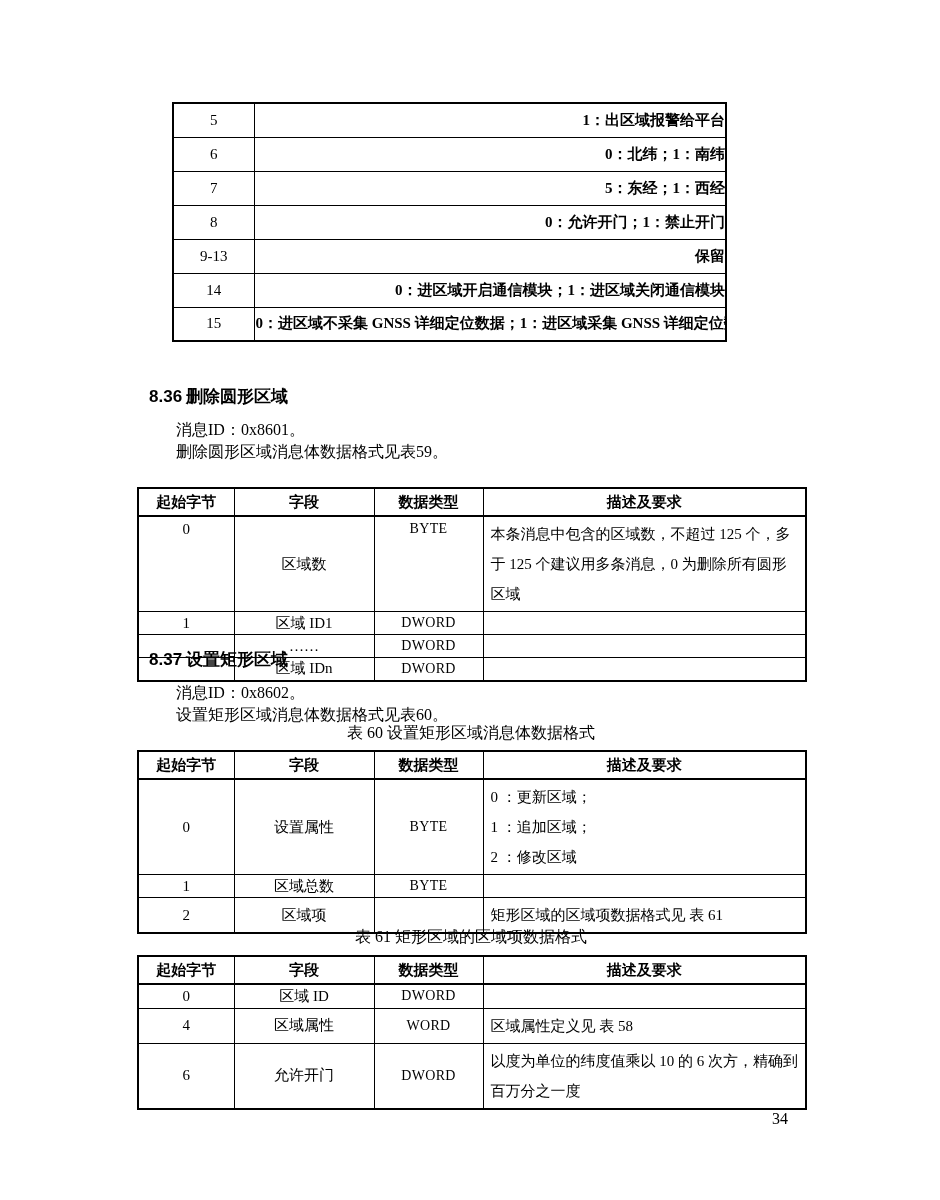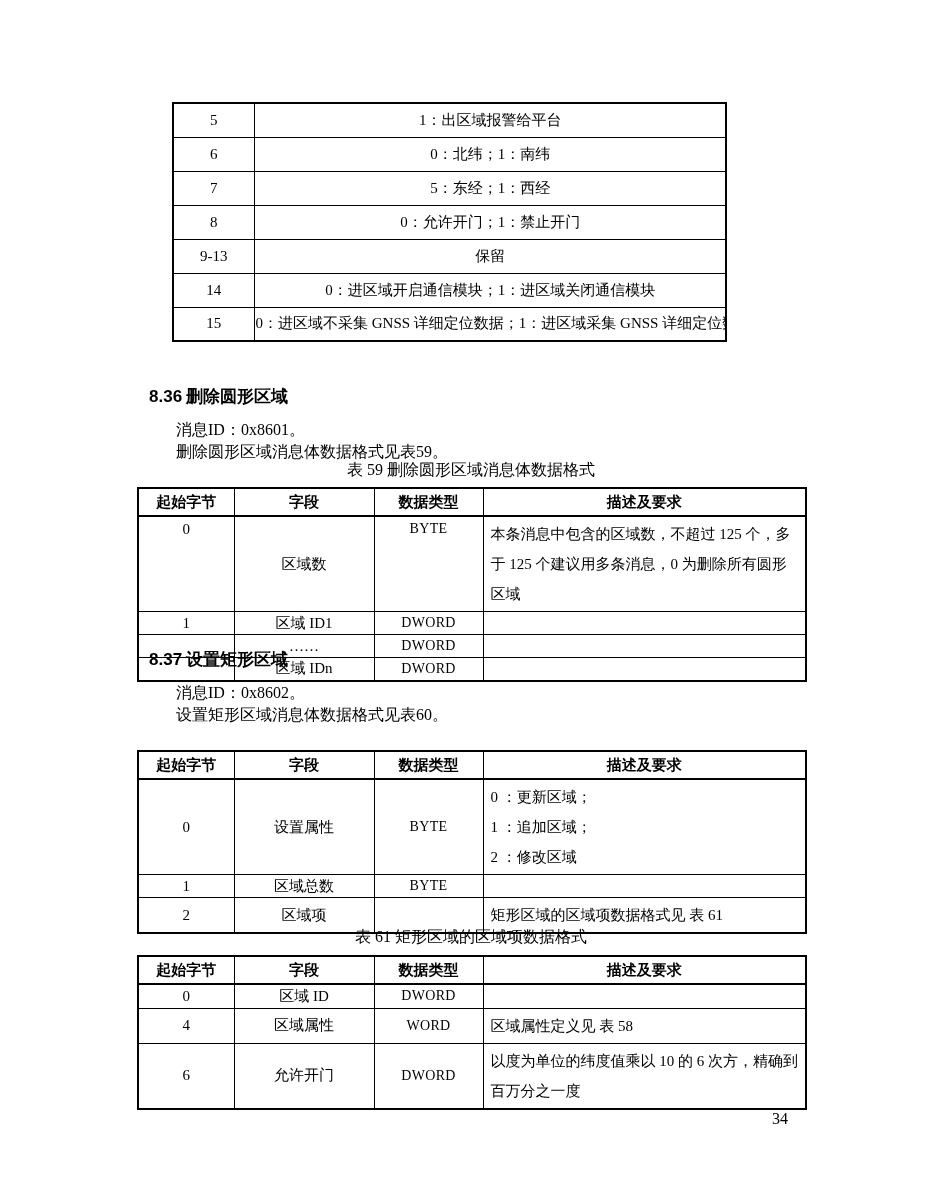--- a/index.html
+++ b/index.html
@@ -11,21 +11,21 @@
   }
   .page { position:absolute; left:0; top:0; width:940px; height:1200px; background:#ffffff; overflow:hidden; }
 
   table { border-collapse:collapse; table-layout:fixed; position:absolute; background:#ffffff; }
   td, th { border:1px solid #000000; font-size:15px; font-weight:normal; overflow:hidden; }
 
   
   .t-top { left:172px; top:102px; width:553px; border:2px solid #000000; }
   .t-top td { height:34px; }
   .t-top .c-bit  { text-align:center; }
-  .t-top .c-desc { text-align:center; padding-left:1px; white-space:nowrap; }
+  .t-top .c-desc { text-align:right; padding-left:1px; white-space:nowrap;font-weight:bold; }
 
   
   .t-main { left:137px; width:668px; border:2px solid #000000; }
   .t-main th { font-family:"Liberation Sans","DejaVu Sans",sans-serif; font-weight:bold; text-align:center; border-bottom:2px solid #000000; }
   .t-main .c-start { text-align:center; }
   .t-main .c-field { text-align:center; }
   .t-main .c-type  { text-align:center; font-size:14px; letter-spacing:0.3px; }
   .t-main .c-desc  { text-align:left; padding:2px 7px; line-height:30px; }
   .h32 td, .h32 th { height:28px; }
   .h49 td { height:49px; }
@@ -85,21 +85,20 @@
         <td class="c-desc">0：进区域不采集 GNSS 详细定位数据；1：进区域采集 GNSS 详细定位数据</td>
       </tr>
     </tbody>
   </table>
 
   <div class="sec-heading" style="top:387px">
     <span>8.36</span><span class="sec-title">删除圆形区域</span>
   </div>
   <div class="para" style="top:420px">消息ID：0x8601。</div>
   <div class="para" style="top:442px">删除圆形区域消息体数据格式见表59。</div>
-  <div class="caption" style="top:460px">表 59 删除圆形区域消息体数据格式</div>
 
   <table class="t-main" style="top:487px">
     <colgroup>
         <col style="width:96px">
         <col style="width:140px">
         <col style="width:109px">
         <col style="width:323px">
       </colgroup>
     <tbody>
       <tr class="h32">
@@ -133,20 +132,21 @@
         <td class="c-desc"></td>
       </tr>
     </tbody>
   </table>
 
   <div class="sec-heading" style="top:650px">
     <span>8.37</span><span class="sec-title">设置矩形区域</span>
   </div>
   <div class="para" style="top:683px">消息ID：0x8602。</div>
   <div class="para" style="top:705px">设置矩形区域消息体数据格式见表60。</div>
+  <div class="caption" style="top:723px">表 60 设置矩形区域消息体数据格式</div>
 
   <table class="t-main" style="top:750px">
     <colgroup>
         <col style="width:96px">
         <col style="width:140px">
         <col style="width:109px">
         <col style="width:323px">
       </colgroup>
     <tbody>
       <tr class="h32">

